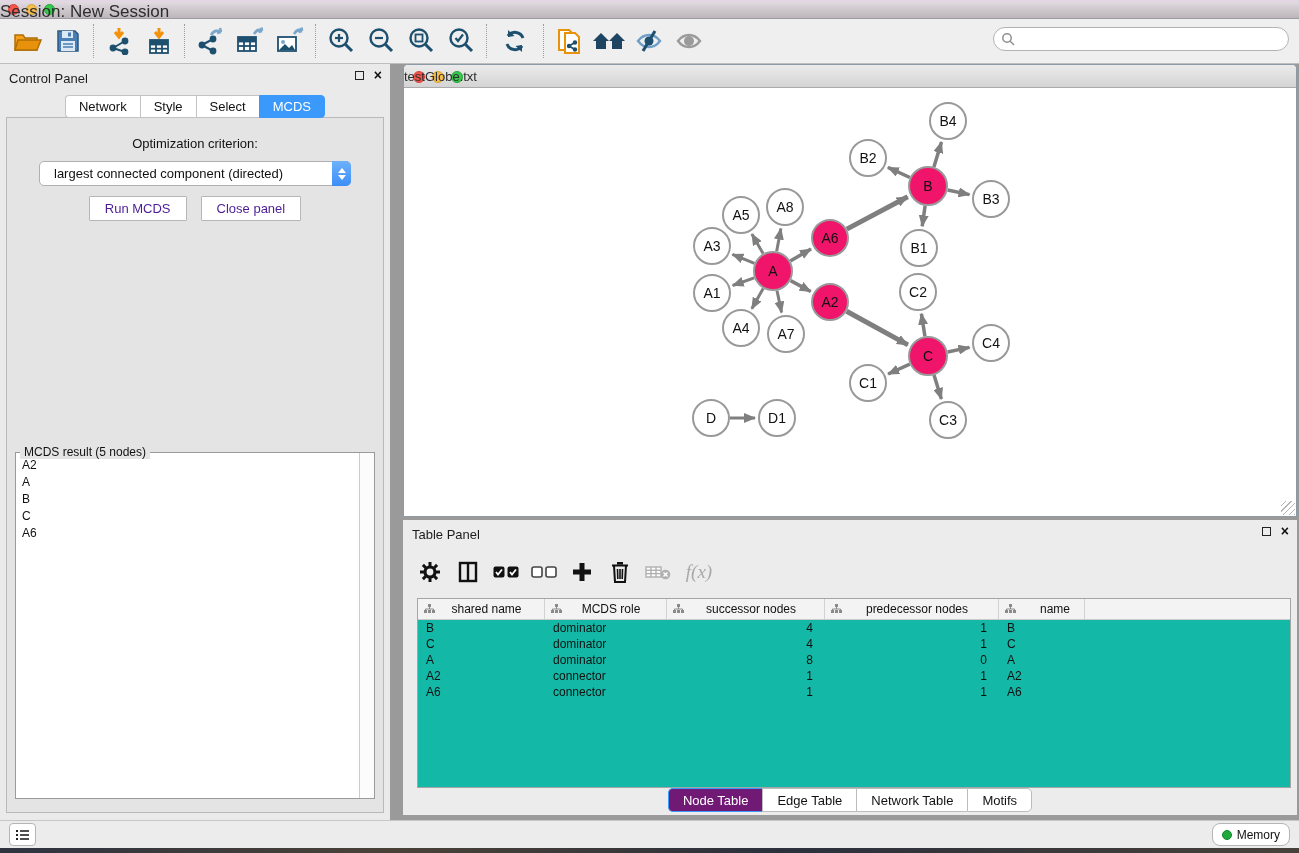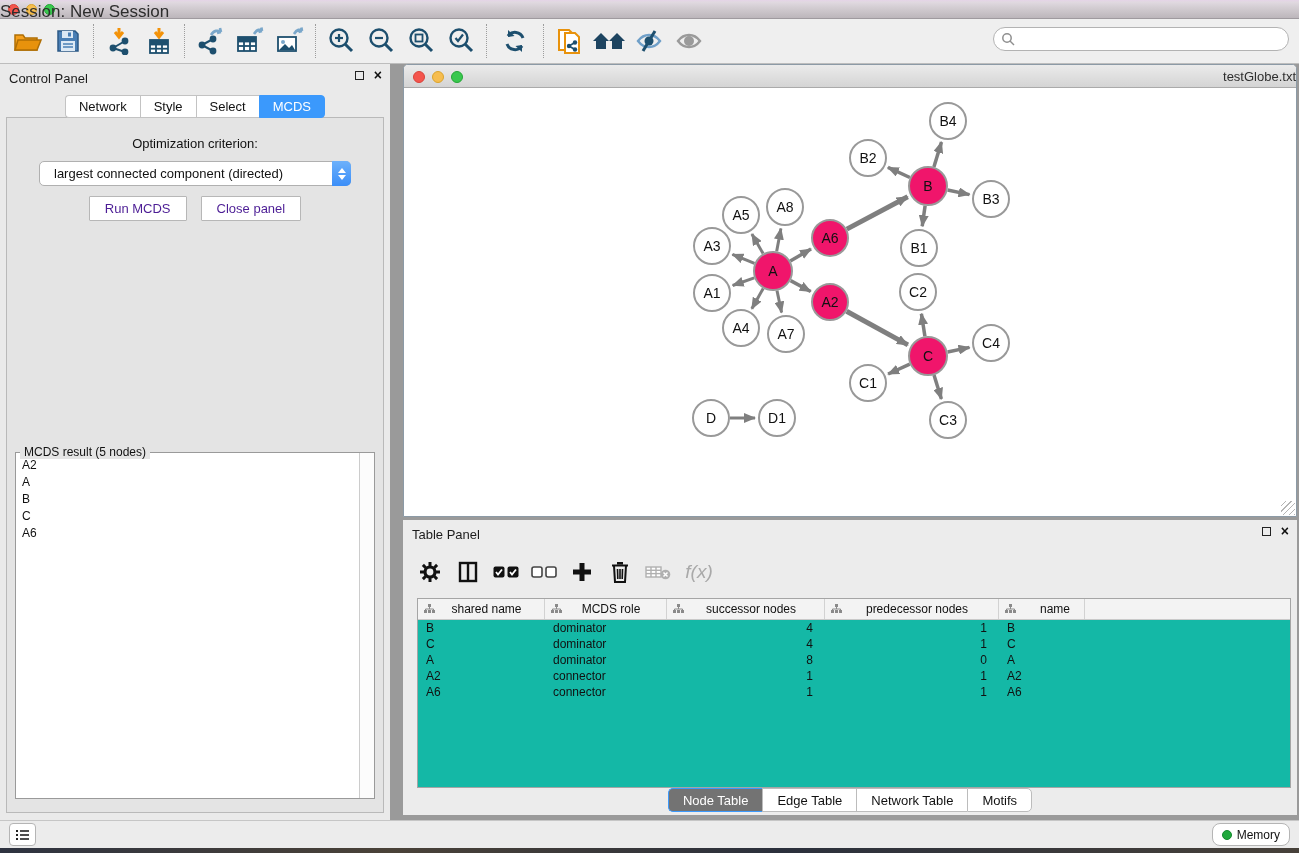--- a/index.html
+++ b/index.html
@@ -63,43 +63,43 @@
     font-size:12px; color:#111; }
   .result-list div { padding:1.5px 0 1.5px 6px; }
   .result-scroll { position:absolute; right:0; top:0; bottom:0; width:15px; background:#fcfcfc; border-left:1px solid #ccc; }
 
   
   .net-window { position:absolute; left:403px; top:64px; width:894px; height:453px;
     background:#fff; border:1px solid #8c9aa6; border-radius:5px 5px 0 0; }
   .nw-titlebar { position:relative; height:23px; border-radius:4px 4px 0 0;
     background:linear-gradient(#ebebeb,#d4d4d4); border-bottom:1px solid #aaa; }
   .nw-titlebar .lights { top:6px; left:9px; }
-  .nw-titlebar .title { position:absolute; left:0; right:0; top:4px; text-align:right; font-size:13px; color:#2d2d2d; }
+  .nw-titlebar .title { position:absolute; left:0; right:0; top:4px; text-align:left; font-size:13px; color:#2d2d2d; }
   .net-canvas { position:absolute; left:0; top:23px; right:0; bottom:0; background:#fff; overflow:hidden; }
   .resize-grip { position:absolute; right:1px; bottom:1px; width:14px; height:14px;
     background:repeating-linear-gradient(135deg, transparent 0 3px, #b5b5b5 3px 4px); }
 
   
   .table-panel { position:absolute; left:403px; top:520px; width:894px; height:295px; background:#ececec; }
   .tp-toolbar { position:absolute; left:8px; top:30px; height:44px; display:flex; align-items:center; gap:0; }
   .tp-btn { width:38px; height:38px; display:flex; align-items:center; justify-content:center; }
-  .fx { font-family:Liberation Sans, sans-serif; font-style:italic; font-size:19px; color:#a9a9a9; }
+  .fx { font-family:Liberation Serif, serif; font-style:italic; font-size:19px; color:#a9a9a9; }
   .table-box { position:absolute; left:14px; top:78px; width:874px; height:190px;
     background:#14b8a6; border:1px solid #a5a5a5; overflow:hidden; }
   .tbl-header { display:flex; height:21px; background:#f3f3f3; border-bottom:1px solid #c9c9c9; }
   .tbl-hcell { display:flex; align-items:center; border-right:1px solid #d2d2d2; font-size:12px; color:#111; }
   .tbl-hcell .hico { margin-left:6px; margin-right:4px; flex:0 0 auto; }
   .tbl-hcell .hlabel { flex:1; text-align:center; padding-right:10px; }
   .tbl-row { display:flex; height:16px; align-items:center; }
   .tbl-cell { font-size:12px; color:#111; white-space:nowrap; overflow:hidden; }
   .tp-tabs { position:absolute; left:0; right:0; top:268px; display:flex; justify-content:center; }
   .tp-tab { font-size:13px; padding:3.5px 14px; background:#fff; border:1px solid #bcbcbc; border-right:none; color:#111; }
   .tp-tab:first-child { border-radius:5px 0 0 5px; }
   .tp-tab:last-child { border-radius:0 5px 5px 0; border-right:1px solid #bcbcbc; }
-  .tp-tab.active { background:#737373; border-color:#3b99fc; color:#fff; }
+  .tp-tab.active { background:#701a75; border-color:#3b99fc; color:#fff; }
 
   
   .statusbar { position:absolute; left:0; top:820px; width:1299px; height:28px;
     background:#ececec; border-top:1px solid #c6c6c6; }
   .sb-left-btn { position:absolute; left:9px; top:2px; width:27px; height:23px; background:#fff;
     border:1px solid #b5b5b5; border-radius:4px; display:flex; align-items:center; justify-content:center; }
   .memory-btn { position:absolute; right:9px; top:2px; height:23px; background:#fff;
     border:1px solid #b5b5b5; border-radius:8px; display:flex; align-items:center; gap:5px; padding:0 9px; }
   .memory-dot { width:10px; height:10px; border-radius:50%; background:#1fa83c; border:1px solid #148a2e; }
   .memory-btn span { font-size:12px; color:#111; }

